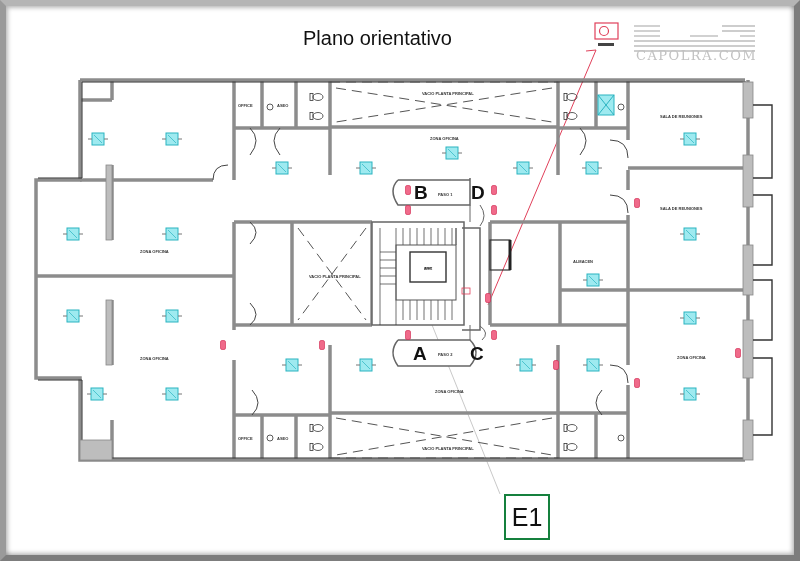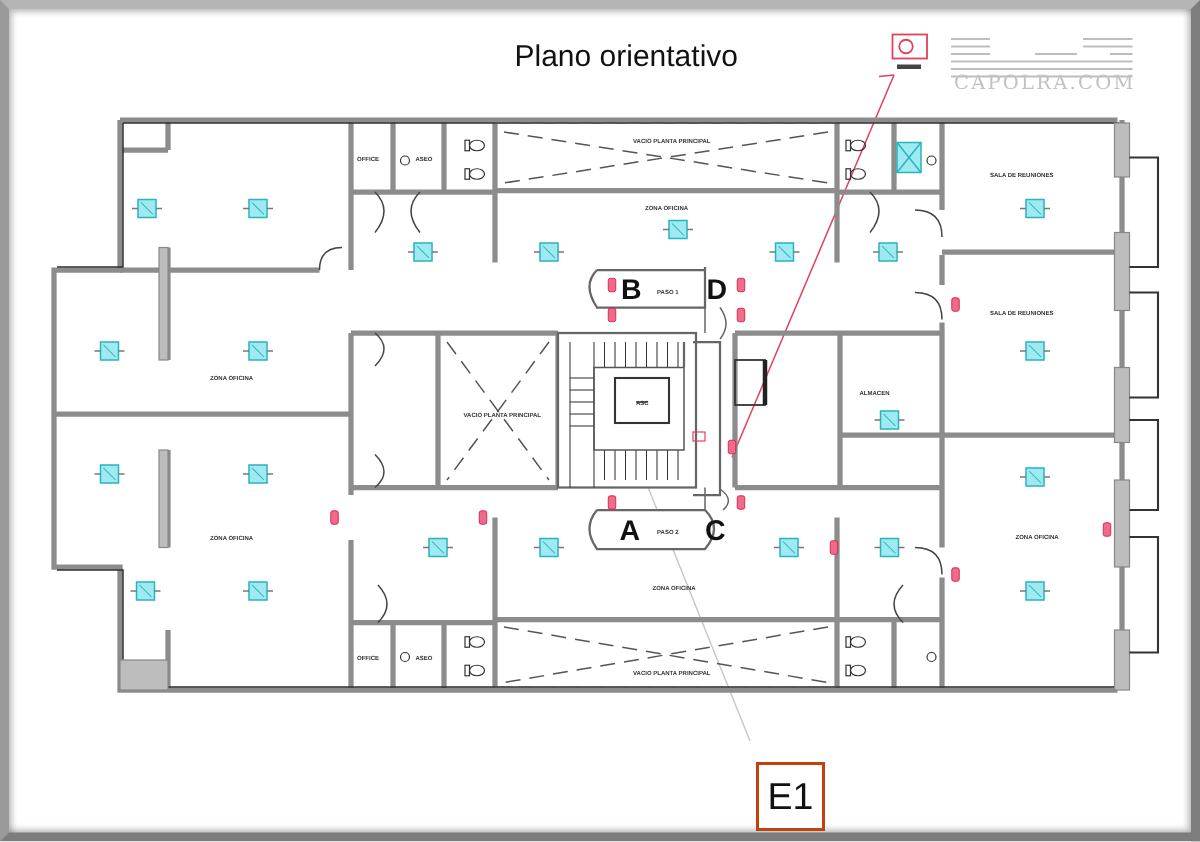--- a/index.html
+++ b/index.html
@@ -7,29 +7,29 @@
   .frame {
     position: absolute; left: 0; top: 0; width: 800px; height: 561px;
     box-sizing: border-box;
     border-left: 6px solid #9a9a9a; border-top: 6px solid #b5b5b5;
     border-right: 6px solid #7d7d7d; border-bottom: 6px solid #7d7d7d;
     box-shadow: inset 2px 2px 4px rgba(0,0,0,0.25), inset -2px -2px 4px rgba(0,0,0,0.25);
     background: #ffffff;
   }
   .title {
     position: absolute; left: 303px; top: 27px;
-    font-size: 20px; color: #111; letter-spacing: 0px; margin-left: 40px;
+    font-size: 20px; color: #111; letter-spacing: 0px;
   }
   .logo-text {
     position: absolute; left: 636px; top: 48px;
     font-family: "DejaVu Serif", serif; font-size: 13px; color: #c2c2c2; letter-spacing: 1.5px;
   }
   .e1-box {
-    position: absolute; left: 504px; top: 508px; width: 46px; height: 46px;
-    border: 2px solid #c2410c; box-sizing: border-box; background: #fff;
+    position: absolute; left: 504px; top: 494px; width: 46px; height: 46px;
+    border: 2px solid #15803d; box-sizing: border-box; background: #fff;
     display: flex; align-items: center; justify-content: center;
     font-size: 25px; color: #111;
   }
   svg.plan { position: absolute; left: 0; top: 0; }
   .lbl { font-family: "Liberation Sans", sans-serif; font-size: 4px; fill: #333; font-weight: bold; }
   .core { font-family: "Liberation Sans", sans-serif; font-size: 19px; fill: #111; font-weight: bold; }
 </style>
 </head>
 <body>
 

